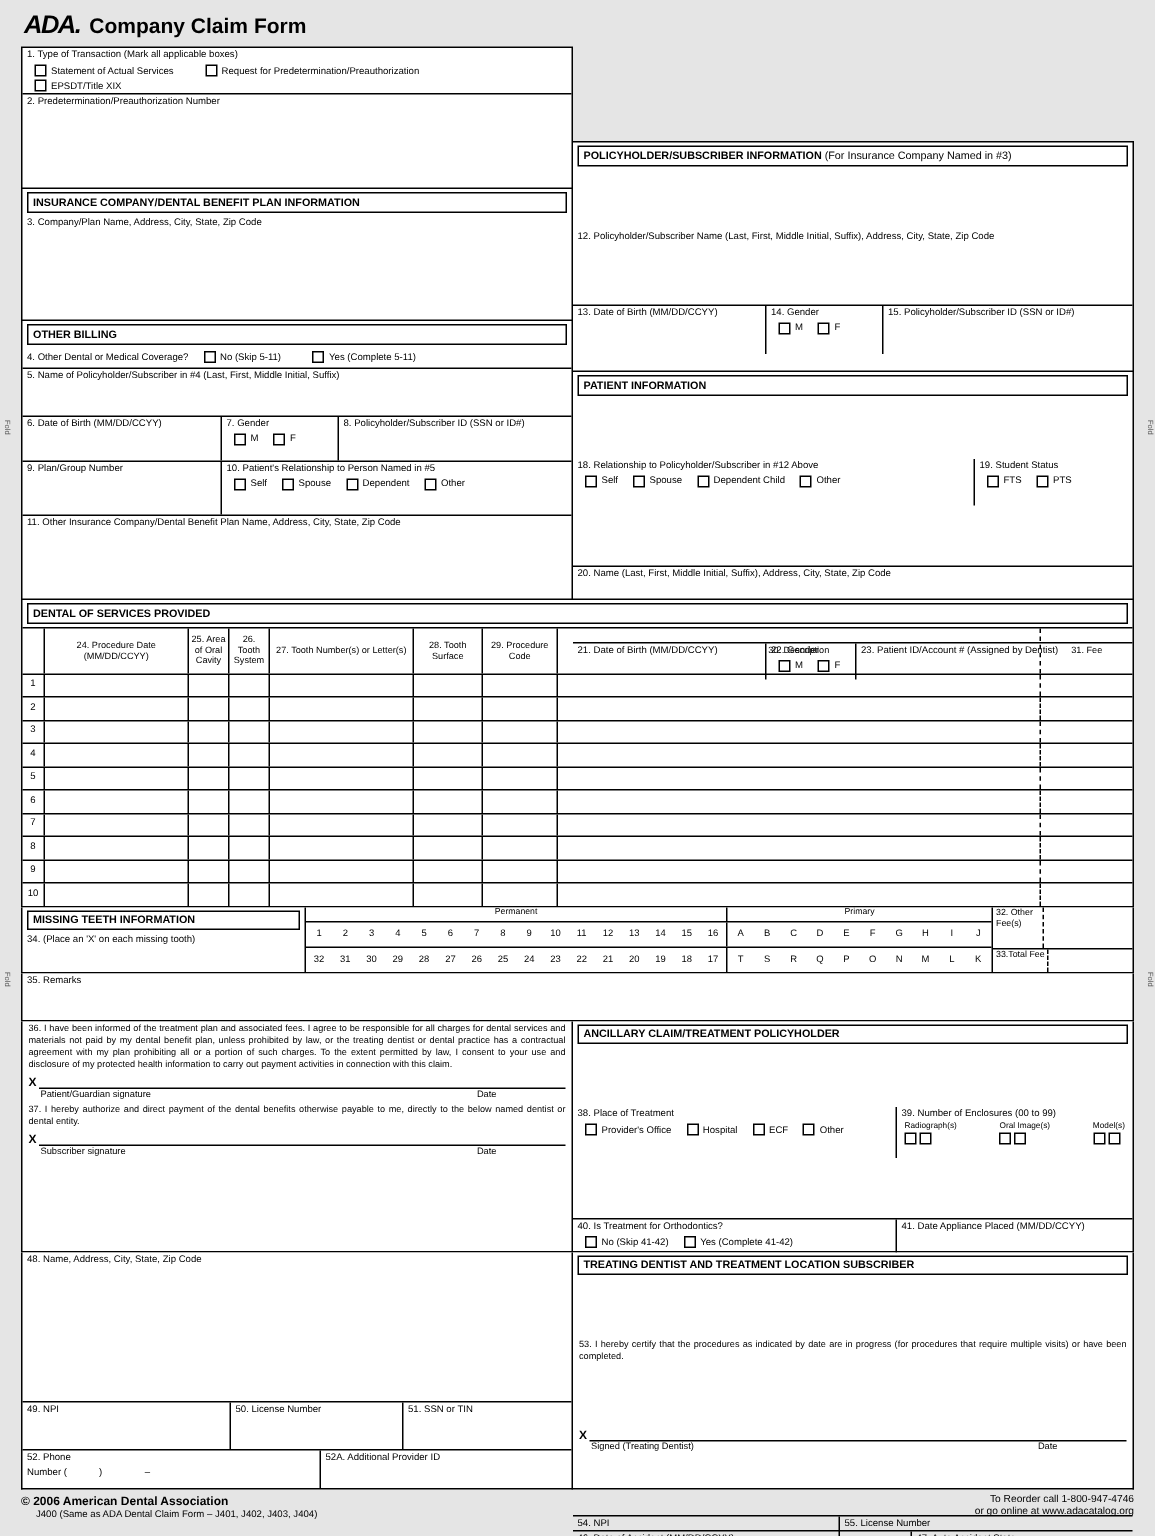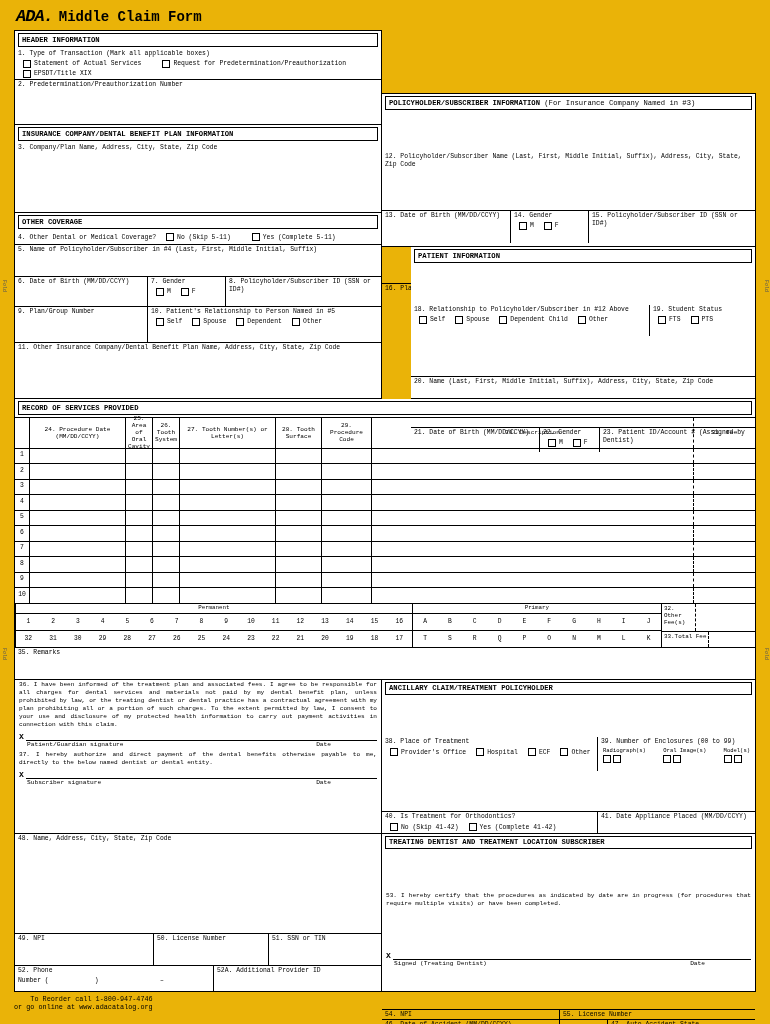--- a/index.html
+++ b/index.html
@@ -1,18 +1,18 @@
 <!DOCTYPE html>
 <html><head>
 <meta charset="utf-8">
 <style>
   *{box-sizing:border-box;margin:0;padding:0;}
   html,body{background:#fff;}
-  .page{position:relative;width:770px;height:1024px;background:#eab308;color:#000;
-        font-family:Liberation Mono, monospace;overflow:hidden;}
+  .page{position:relative;width:770px;height:1024px;background:#e5e5e5;color:#000;
+        font-family:Liberation Sans, sans-serif;overflow:hidden;}
   .content{position:absolute;left:14px;top:4px;width:742px;}
   .titlebar{display:flex;align-items:baseline;gap:6px;padding:3px 0 4px 2px;}
   .logo{font-size:17px;font-weight:bold;font-style:italic;letter-spacing:-1px;}
   .title{font-size:14px;font-weight:bold;}
   .top,.bottom{display:flex;align-items:stretch;}
   .col-l{width:368px;display:flex;flex-direction:column;}
   .col-r{width:374px;display:flex;flex-direction:column;}
   .sec{border:1.5px solid #000;display:flex;flex-direction:column;background:#fff;}
   .bt0{border-top:none!important;}
   .bl0{border-left:none!important;gap:40px;}
@@ -25,21 +25,21 @@
   .cb{flex:none;display:inline-block;width:8px;height:8px;border:1px solid #000;margin:0 3px 0 5px;background:#fff;}
   .cbl{margin-right:5px;white-space:nowrap;}
   .row{display:flex;border-top:1px solid #000;align-items:stretch;flex:none;}
   .cell{border-left:1px solid #000;overflow:hidden;display:flex;flex-direction:column;}
   .cell:first-child{border-left:none;}
   .grow{flex:1;}
   .area{flex:1;display:flex;flex-direction:column;}
   .pre{white-space:pre;}
   .spacer{height:63px;flex:none;}
   .h-hi{height:95px;}.h-ic{height:88px;}.h-oc{height:186px;}
-  .h-ph{height:154px;}.h-pi{height:152px;margin-left:29px;}
+  .h-ph{height:154px;}.h-pi{height:152px;}
   .w132{width:132px;flex:none;}.w78{width:78px;flex:none;}.w128{width:128px;flex:none;}
   .w106{width:106px;flex:none;}.w60{width:60px;flex:none;}
   .h12{height:13px;flex:none;}.h30{height:30px;flex:none;}.h33{height:33px;flex:none;}
   .h36{height:36px;flex:none;}.h31{height:31px;flex:none;}.h25{height:25px;flex:none;}
   
   .svc-hrow{display:flex;border-top:1px solid #000;height:31px;text-align:center;flex:none;}
   .svc-hc{border-left:1px solid #000;font-size:6.1px;line-height:1.15;display:flex;align-items:center;justify-content:center;padding:1px;}
   .svc-hc:first-child{border-left:none;}
   .svc-row{display:flex;height:15.5px;border-top:1px solid #000;flex:none;}
   .svc-c{border-left:1px solid #000;font-size:6.4px;overflow:hidden;}
@@ -96,28 +96,27 @@
 
 <div class="page">
   <div class="fold fl1">Fold</div>
   <div class="fold fl2">Fold</div>
   <div class="fold fr1">Fold</div>
   <div class="fold fr2">Fold</div>
 
   <div class="content">
     <div class="titlebar">
       <span class="logo">ADA.</span>
-      <span class="title">Middle Claim Form</span>
+      <span class="title">Company Claim Form</span>
     </div>
 
     <div class="top">
       <div class="col-l">
 
         <div class="sec h-hi">
-          <div class="sec-head">HEADER INFORMATION</div>
           <div class="lbl">1. Type of Transaction (Mark all applicable boxes)</div>
           <div class="cbrow">
             <span class="cb"></span>
             <span class="cbl">Statement of Actual Services</span>
             <span class="cb" style="margin-left:16px"></span>
             <span class="cbl">Request for Predetermination/Preauthorization</span>
           </div>
           <div class="cbrow">
             <span class="cb"></span>
             <span class="cbl">EPSDT/Title XIX</span>
@@ -128,21 +127,21 @@
         </div>
 
         <div class="sec h-ic bt0">
           <div class="sec-head">INSURANCE COMPANY/DENTAL BENEFIT PLAN INFORMATION</div>
           <div class="area">
             <div class="lbl">3. Company/Plan Name, Address, City, State, Zip Code</div>
           </div>
         </div>
 
         <div class="sec h-oc bt0">
-          <div class="sec-head">OTHER COVERAGE</div>
+          <div class="sec-head">OTHER BILLING</div>
           <div class="cbrow h12">
             <span>4. Other Dental or Medical Coverage?</span>
             <span class="cb" style="margin-left:10px"></span>
             <span class="cbl">No  (Skip 5-11)</span>
             <span class="cb" style="margin-left:16px"></span>
             <span class="cbl">Yes (Complete 5-11)</span>
           </div>
           <div class="area bt1" style="max-height:32px">
             <div class="lbl">5. Name of Policyholder/Subscriber in #4 (Last, First, Middle Initial, Suffix)</div>
           </div>
@@ -269,21 +268,21 @@
             </div>
             <div class="cell grow">
               <div class="lbl">23. Patient ID/Account # (Assigned by Dentist)</div>
             </div>
           </div>
         </div>
       </div>
     </div>
 
     <div class="sec bt0">
-      <div class="sec-head">RECORD OF SERVICES PROVIDED</div>
+      <div class="sec-head">DENTAL OF SERVICES PROVIDED</div>
       <div class="svc-hrow">
         <div class="svc-hc w-num"></div>
         <div class="svc-hc w24">24. Procedure Date (MM/DD/CCYY)</div>
         <div class="svc-hc w25">25. Area of Oral Cavity</div>
         <div class="svc-hc w26">26. Tooth System</div>
         <div class="svc-hc w27">27. Tooth Number(s) or Letter(s)</div>
         <div class="svc-hc w28">28. Tooth Surface</div>
         <div class="svc-hc w29">29. Procedure Code</div>
         <div class="svc-hc w30">30. Description</div>
         <div class="svc-hc w31">31. Fee</div>
@@ -394,20 +393,24 @@
           <div class="svc-c w26"></div>
           <div class="svc-c w27"></div>
           <div class="svc-c w28"></div>
           <div class="svc-c w29"></div>
           <div class="svc-c w30"></div>
           <div class="svc-c w31"></div>
         </div>
     </div>
 
     <div class="sec mt-sec bt0">
+      <div class="mt-left">
+        <div class="sec-head">MISSING TEETH INFORMATION</div>
+        <div class="lbl">34. (Place an 'X' on each missing tooth)</div>
+      </div>
       <div class="mt-mid">
         <div class="mt-hdr">
           <div class="mt-hperm">Permanent</div>
           <div class="mt-hprim">Primary</div>
         </div>
         <div class="mt-row">
           <div class="teeth perm">
               <div class="">1</div>
               <div class="">2</div>
               <div class="">3</div>
@@ -691,19 +694,23 @@
             </div>
             <div class="cell w196">
               <div class="lbl wrap80">58. Additional Provider ID</div>
             </div>
           </div>
         </div>
       </div>
     </div>
 
     <div class="footer">
+      <div class="f-left">
+        <div class="f-copy">© 2006 American Dental Association</div>
+        <div class="f-code">J400 (Same as ADA Dental Claim Form – J401, J402, J403, J404)</div>
+      </div>
       <div class="f-right">
         <div>To Reorder call 1-800-947-4746</div>
         <div>or go online at www.adacatalog.org</div>
       </div>
     </div>
   </div>
 </div>
 
 </body></html>

